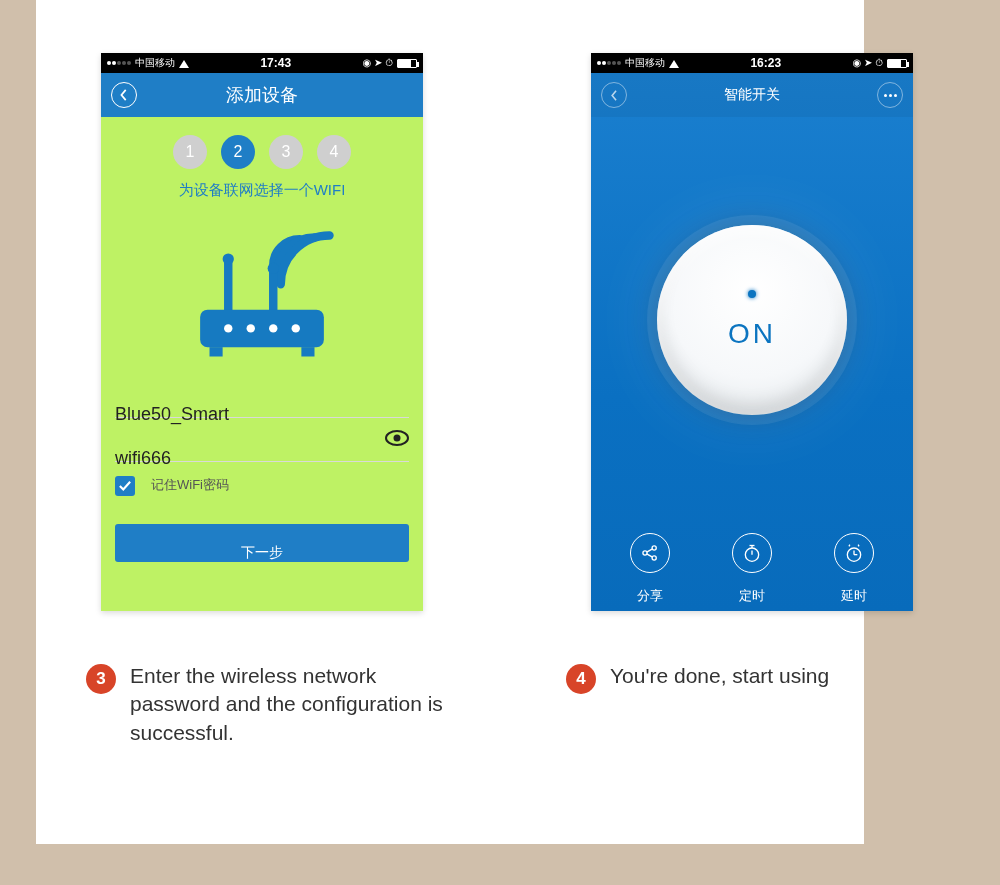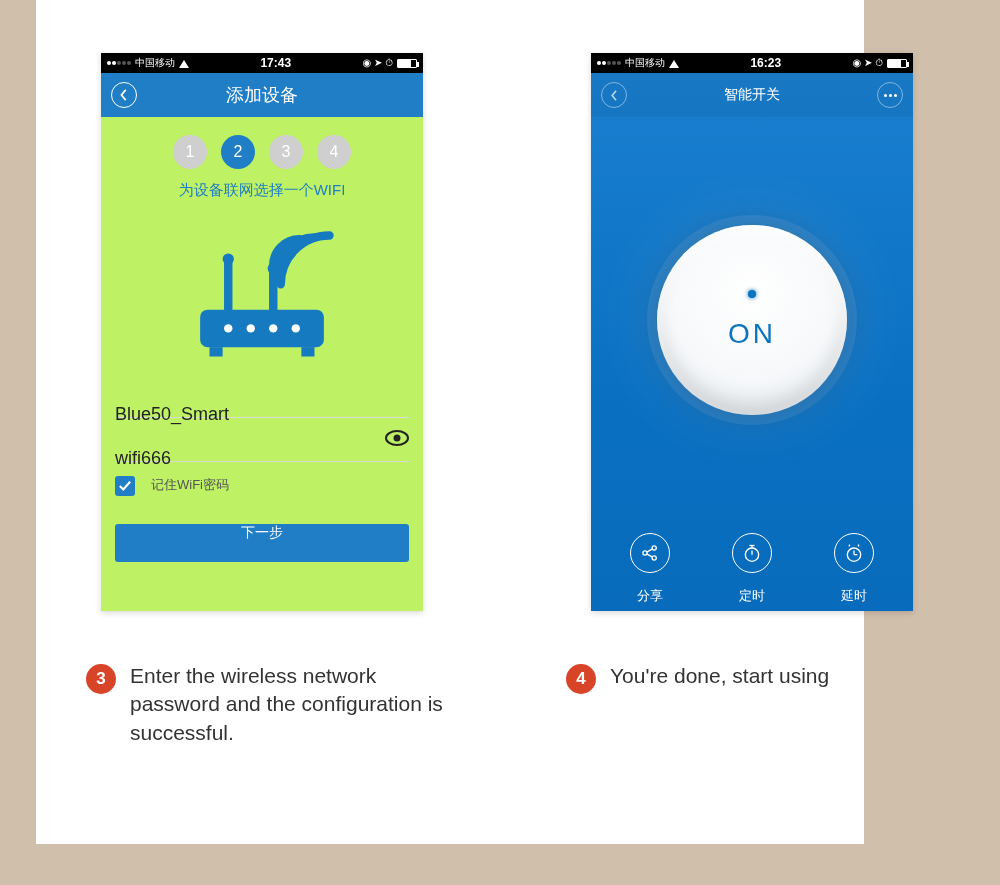--- a/index.html
+++ b/index.html
@@ -90,21 +90,21 @@
   .field-row input { border:none; outline:none; flex:1; font-size:18px; color:#222; background:transparent;margin-top:38px;}
   .field-row .eye { margin-left:8px; cursor:pointer;}
   .field-row .eye svg{width:24px;height:16px;}
 
   .remember { margin:14px 14px 0; display:flex; align-items:flex-start; gap:16px; font-size:13px; color:#555;}
   .remember .chk { width:20px;height:20px;background:#1f7ec6;border-radius:3px;
                    display:flex;align-items:center;justify-content:center; cursor:pointer;}
   .remember .chk svg{width:14px;height:12px;stroke:#fff;stroke-width:2.5;fill:none;}
 
   .primary-btn { margin:28px 14px 17px; height:38px; background:#1f7ec6; color:#fff;
-                 border-radius:3px; display:flex; align-items:flex-start; justify-content:center;
+                 border-radius:3px; display:flex; align-items:flex-end; justify-content:center;
                  font-size:14px; cursor:pointer;}
 
   
   .phone.right .body {
     height: calc(100% - 20px);
     background: linear-gradient(#1a7fcf 0%, #0a70c2 60%, #086bbb 100%);
     color:#fff; display:flex; flex-direction:column;
   }
   .nav-bar2 {
     height:44px; display:flex; align-items:center; justify-content:center;

